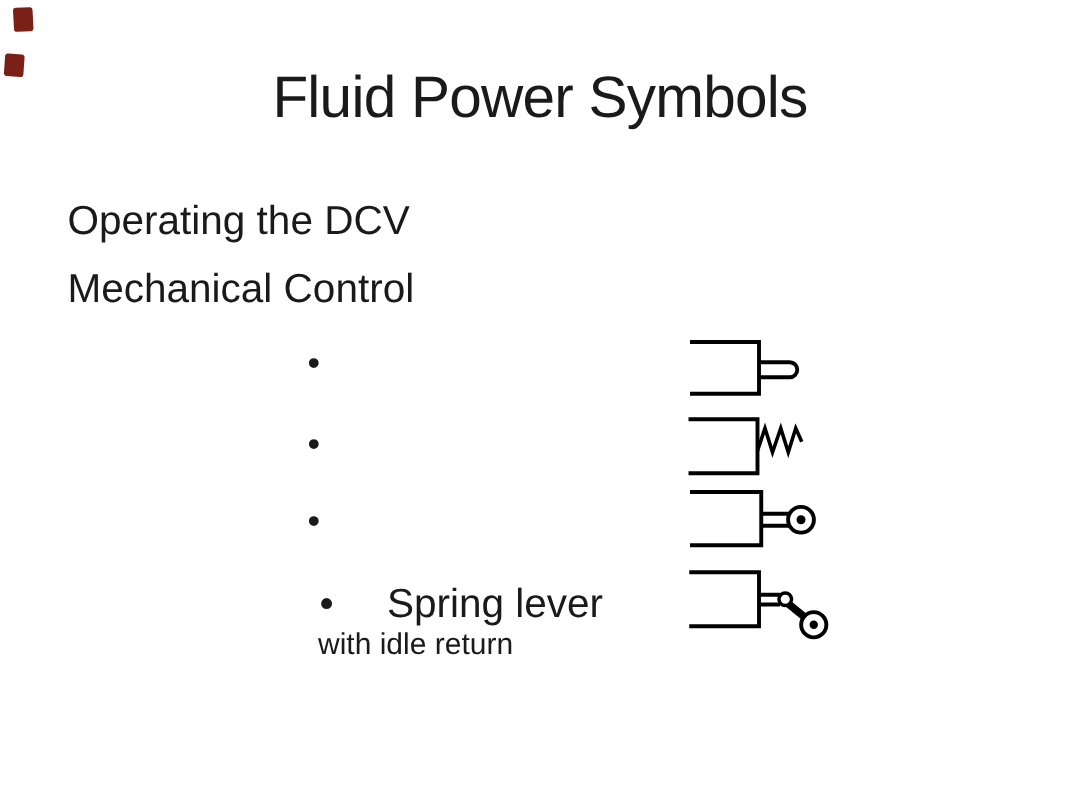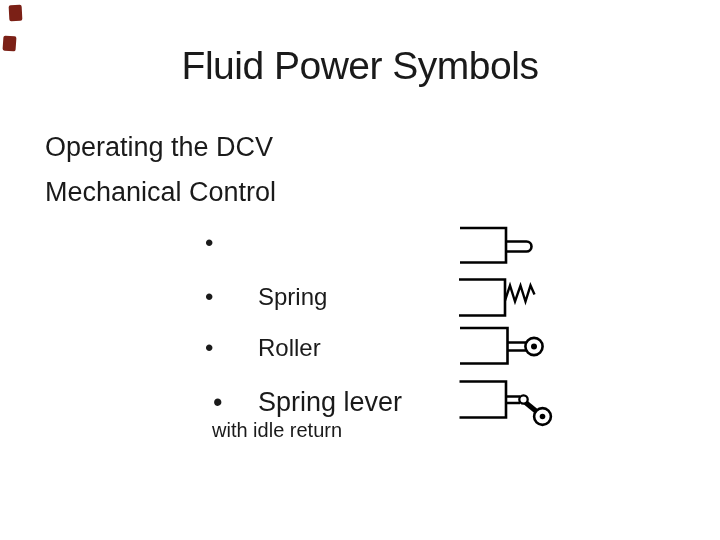--- a/index.html
+++ b/index.html
@@ -60,25 +60,23 @@
   <h1 class="title">Fluid Power Symbols</h1>
 
   <div class="bodyline l2">Mechanical Control</div>
   <div class="bodyline l1">Operating the DCV</div>
 
   <div class="row r1">
     <span class="dot">•</span>
   </div>
   <div class="row r2">
     <span class="dot">•</span>
-    <span class="lbl">Spring</span>
   </div>
   <div class="row r3">
     <span class="dot">•</span>
-    <span class="lbl">Roller</span>
   </div>
   <div class="row r4">
     <span class="dot">•</span>
     <span class="lbl">Spring lever</span>
   </div>
   <div class="row r5">
     <span class="lbl">with idle return</span>
   </div>
 
   <svg class="symsvg" viewBox="0 0 720 540" aria-hidden="true">

